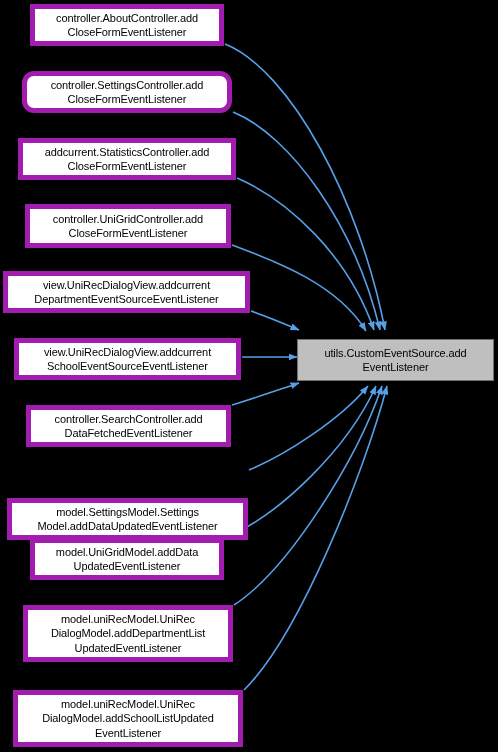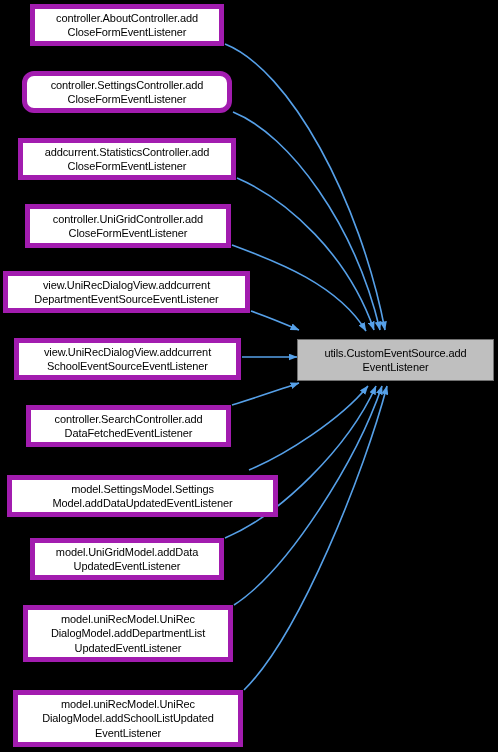--- a/index.html
+++ b/index.html
@@ -81,21 +81,21 @@
       <div class="node-box" style="left: 18px; top: 138px; width: 218px; height: 42px;"><span class="node-label">addcurrent.StatisticsController.add
 CloseFormEventListener</span></div>
       <div class="node-box" style="left: 25px; top: 188px; width: 206px; height: 44px; margin-top: 16px;"><span class="node-label">controller.UniGridController.add
 CloseFormEventListener</span></div>
       <div class="node-box" style="left: 3px; top: 271px; width: 247px; height: 42px;"><span class="node-label">view.UniRecDialogView.addcurrent
 DepartmentEventSourceEventListener</span></div>
       <div class="node-box" style="left: 14px; top: 338px; width: 227px; height: 42px;"><span class="node-label">view.UniRecDialogView.addcurrent
 SchoolEventSourceEventListener</span></div>
       <div class="node-box" style="left: 26px; top: 405px; width: 205px; height: 42px;"><span class="node-label">controller.SearchController.add
 DataFetchedEventListener</span></div>
-      <div class="node-box" style="left: 7px; top: 475px; width: 271px; height: 42px;"><span class="node-label">model.SettingsModel.Settings
+      <div class="node-box" style="left: 7px; top: 498px; width: 241px; height: 42px;"><span class="node-label">model.SettingsModel.Settings
 Model.addDataUpdatedEventListener</span></div>
       <div class="node-box" style="left: 30px; top: 538px; width: 194px; height: 42px; justify-content: center;"><span class="node-label">model.UniGridModel.addData
 UpdatedEventListener</span></div>
       <div class="node-box" style="left: 23px; top: 605px; width: 210px; height: 57px;"><span class="node-label">model.uniRecModel.UniRec
 DialogModel.addDepartmentList
 UpdatedEventListener</span></div>
       <div class="node-box" style="left: 13px; top: 690px; width: 230px; height: 57px;"><span class="node-label">model.uniRecModel.UniRec
 DialogModel.addSchoolListUpdated
 EventListener</span></div>
       <div class="node-box target" style="left: 297px; top: 339px; width: 197px; height: 42px;"><span class="node-label">utils.CustomEventSource.add

